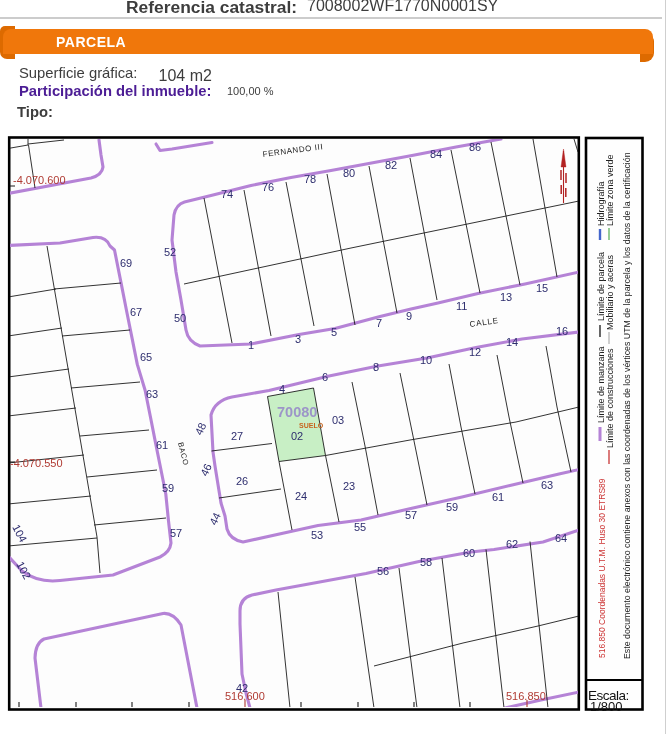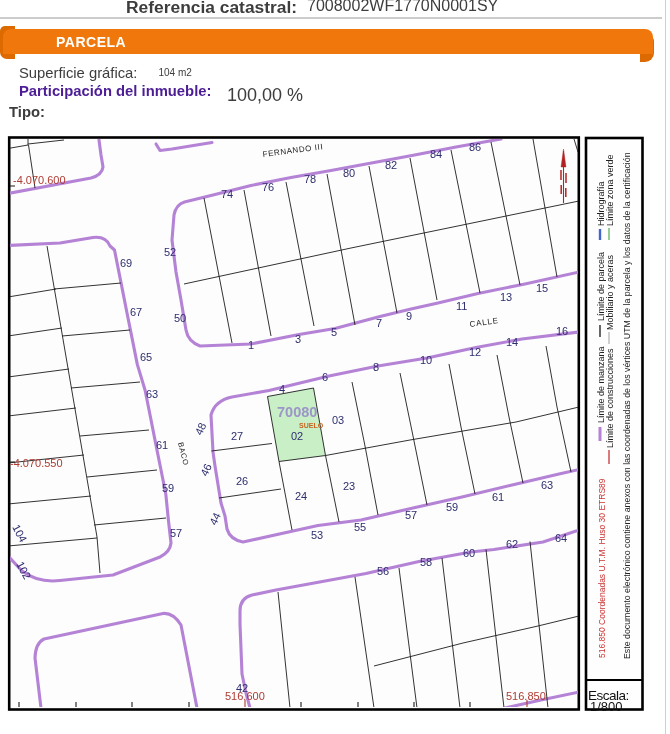--- a/index.html
+++ b/index.html
@@ -18,27 +18,27 @@
 <div class="abs" style="left:0;top:26px;width:15px;height:33px;background:#dd6a00;border-radius:5px 0 0 7px;"></div>
 
 <div class="abs" style="left:640px;top:36px;width:14px;height:26px;background:#dd6a00;border-radius:0 5px 9px 0;"></div>
 
 <div class="abs" style="left:3px;top:29px;width:650px;height:25px;background:#f0770b;border-radius:8px 8px 0 0;"></div>
 
 <div class="abs" style="left:20px;top:33.5px;font-size:14px;font-weight:bold;color:#ffffff;letter-spacing:0.5px;padding-left:36px;">PARCELA</div>
 
 <div class="abs" style="left:19px;top:65.4px;font-size:14.8px;font-weight:normal;color:#3d3d3d;">Superficie gráfica:</div>
 
-<div class="abs" style="left:158.5px;top:66.6px;font-size:10px;color:#3d3d3d;">104 m2</div>
+<div class="abs" style="left:158.5px;top:66.6px;font-size:16px;color:#3d3d3d;">104 m2</div>
 
 <div class="abs" style="left:19px;top:83.3px;font-size:14.8px;font-weight:bold;color:#4c1d95;">Participación del inmueble:</div>
 
-<div class="abs" style="left:227px;top:84.5px;font-size:18px;color:#3d3d3d;">100,00 %</div>
-
-<div class="abs" style="left:9px;top:103.5px;font-size:14.8px;font-weight:bold;color:#3d3d3d;">Tipo:</div>
+<div class="abs" style="left:227px;top:84.5px;font-size:11px;color:#3d3d3d;">100,00 %</div>
+
+<div class="abs" style="left:17px;top:103.5px;font-size:14.8px;font-weight:bold;color:#3d3d3d;">Tipo:</div>
 
 <div class="abs" style="left:665px;top:0;width:1px;height:734px;background:#cfcfcf;"></div>
 
 <svg class="abs" style="left:0;top:0;" width="670" height="734" viewBox="0 0 670 734">
 <defs>
  <clipPath id="mapclip">
         <rect x="10" y="139" width="568" height="568"></rect>
       </clipPath>
 </defs>
 

